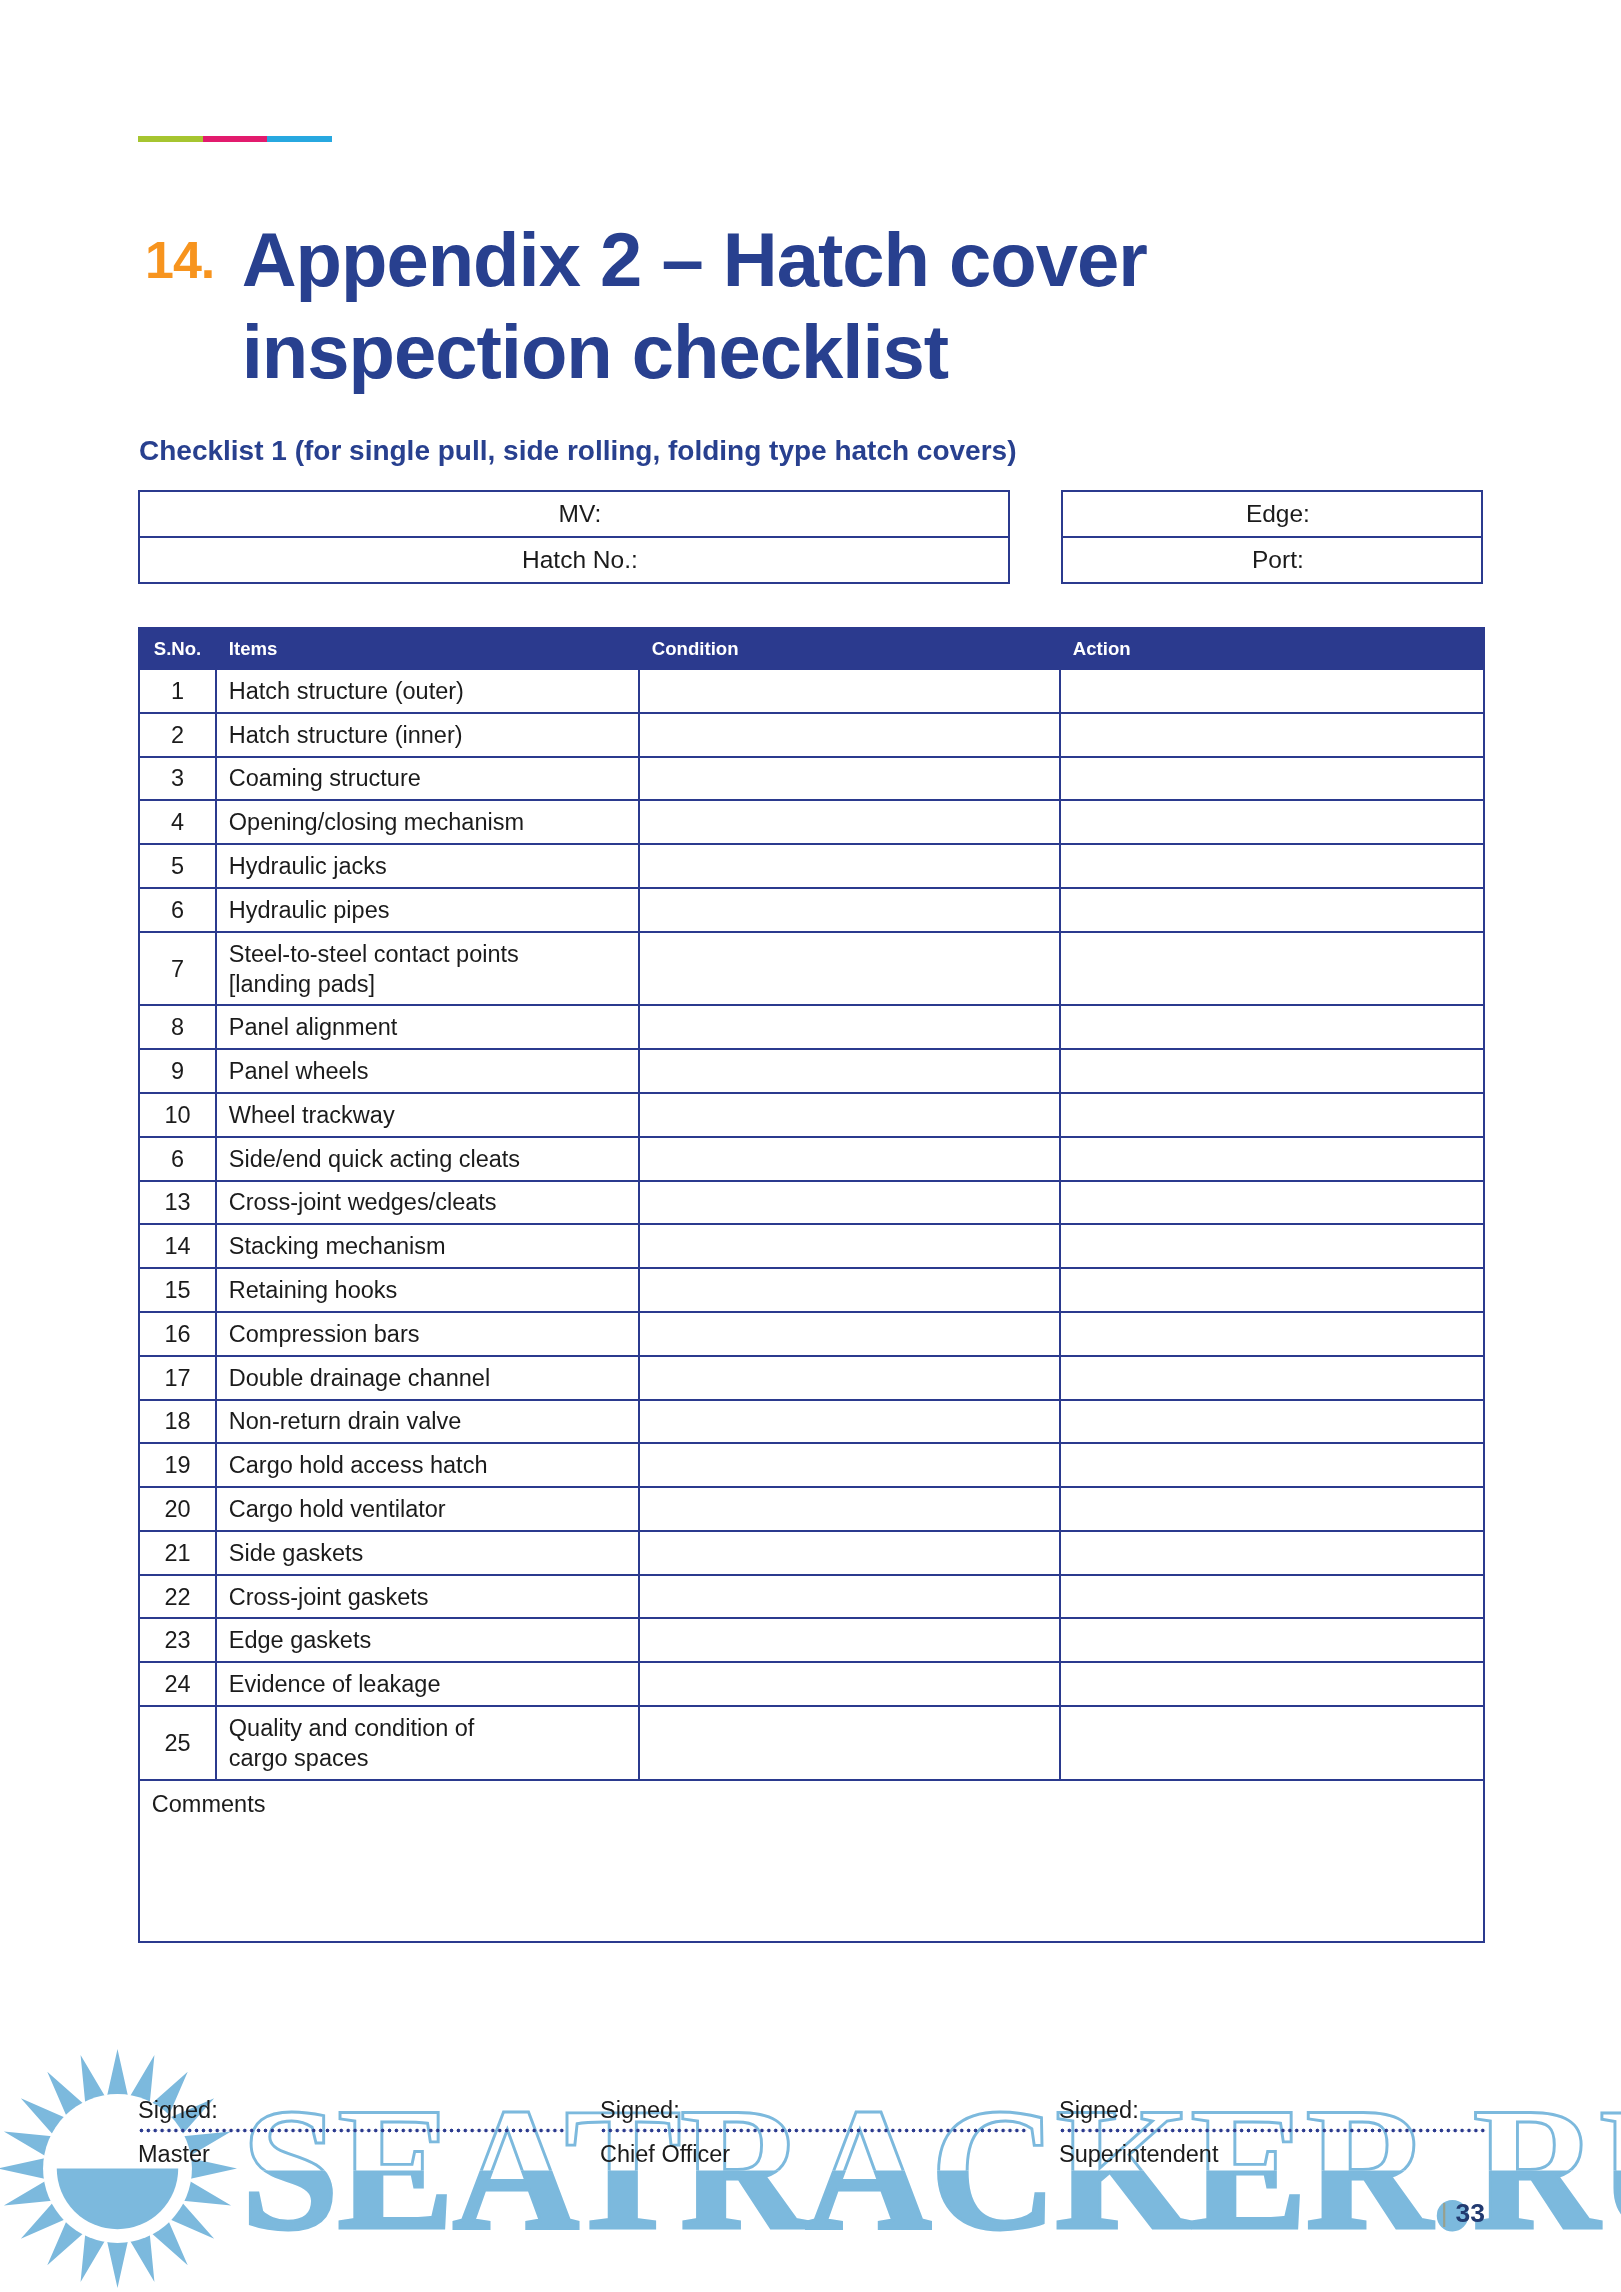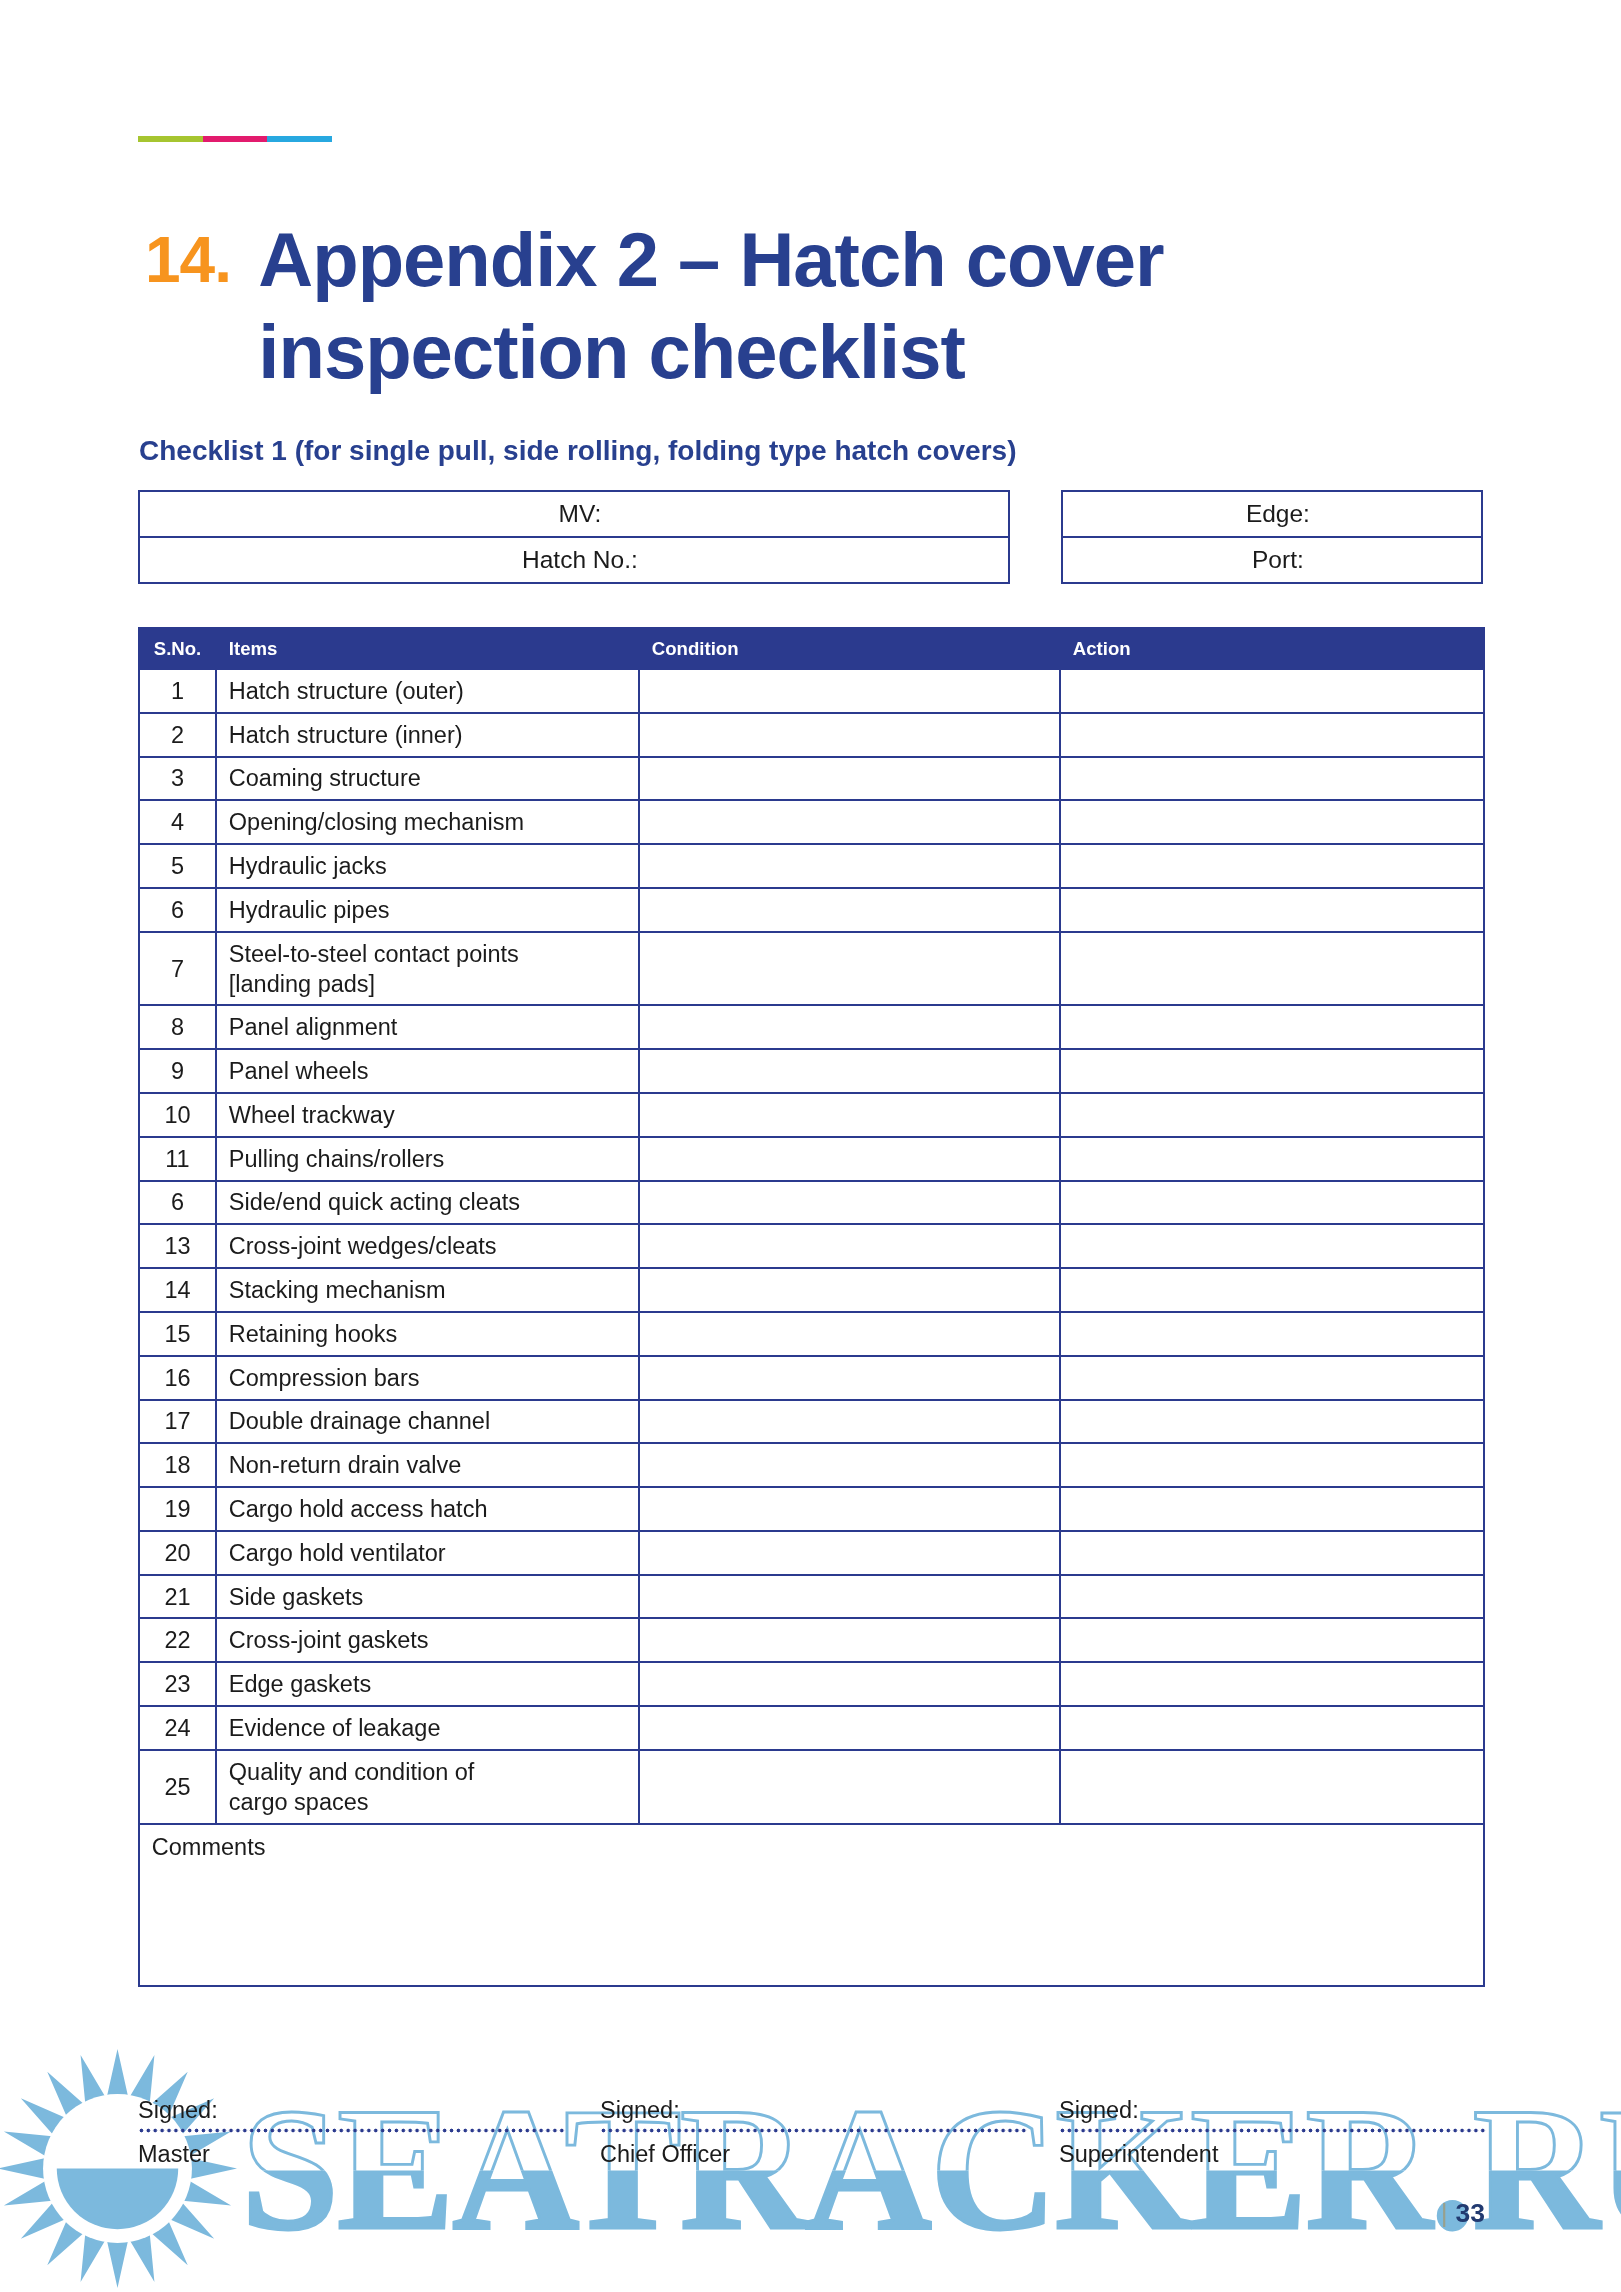--- a/index.html
+++ b/index.html
@@ -7,21 +7,21 @@
     width:1621px;height:2293px;position:relative;overflow:hidden;
     background:#ffffff;font-family:"Liberation Sans", sans-serif;color:#1b1b1b;
   }
   
   .deco{position:absolute;left:138px;top:136px;width:194px;height:5.9px;display:flex;z-index:2;}
   .deco span{flex:1 1 0;height:5.9px;}
 
   
   .heading{position:absolute;left:145px;top:214px;display:flex;align-items:flex-start;z-index:2;}
   .heading .num{
-    font-size:64px;font-weight:700;line-height:92px;color:#f7941e;
+    font-size:52px;font-weight:700;line-height:92px;color:#f7941e;
     letter-spacing:-1px;margin-right:27.4px;
   }
   .heading .txt{
     font-size:76px;font-weight:700;line-height:92px;color:#28408f;letter-spacing:-1px;
   }
 
   
   .subtitle{
     position:absolute;left:139px;top:435px;font-size:28px;font-weight:700;color:#28408f;z-index:2;
   }
@@ -191,26 +191,20 @@
           <td></td>
           <td></td>
         </tr>
         <tr>
           <td class="c-no">10</td>
           <td class="c-item">Wheel trackway</td>
           <td></td>
           <td></td>
         </tr>
         <tr>
-          <td class="c-no">11</td>
-          <td class="c-item">Pulling chains/rollers</td>
-          <td></td>
-          <td></td>
-        </tr>
-        <tr>
           <td class="c-no">6</td>
           <td class="c-item">Side/end quick acting cleats</td>
           <td></td>
           <td></td>
         </tr>
         <tr>
           <td class="c-no">13</td>
           <td class="c-item">Cross-joint wedges/cleats</td>
           <td></td>
           <td></td>

